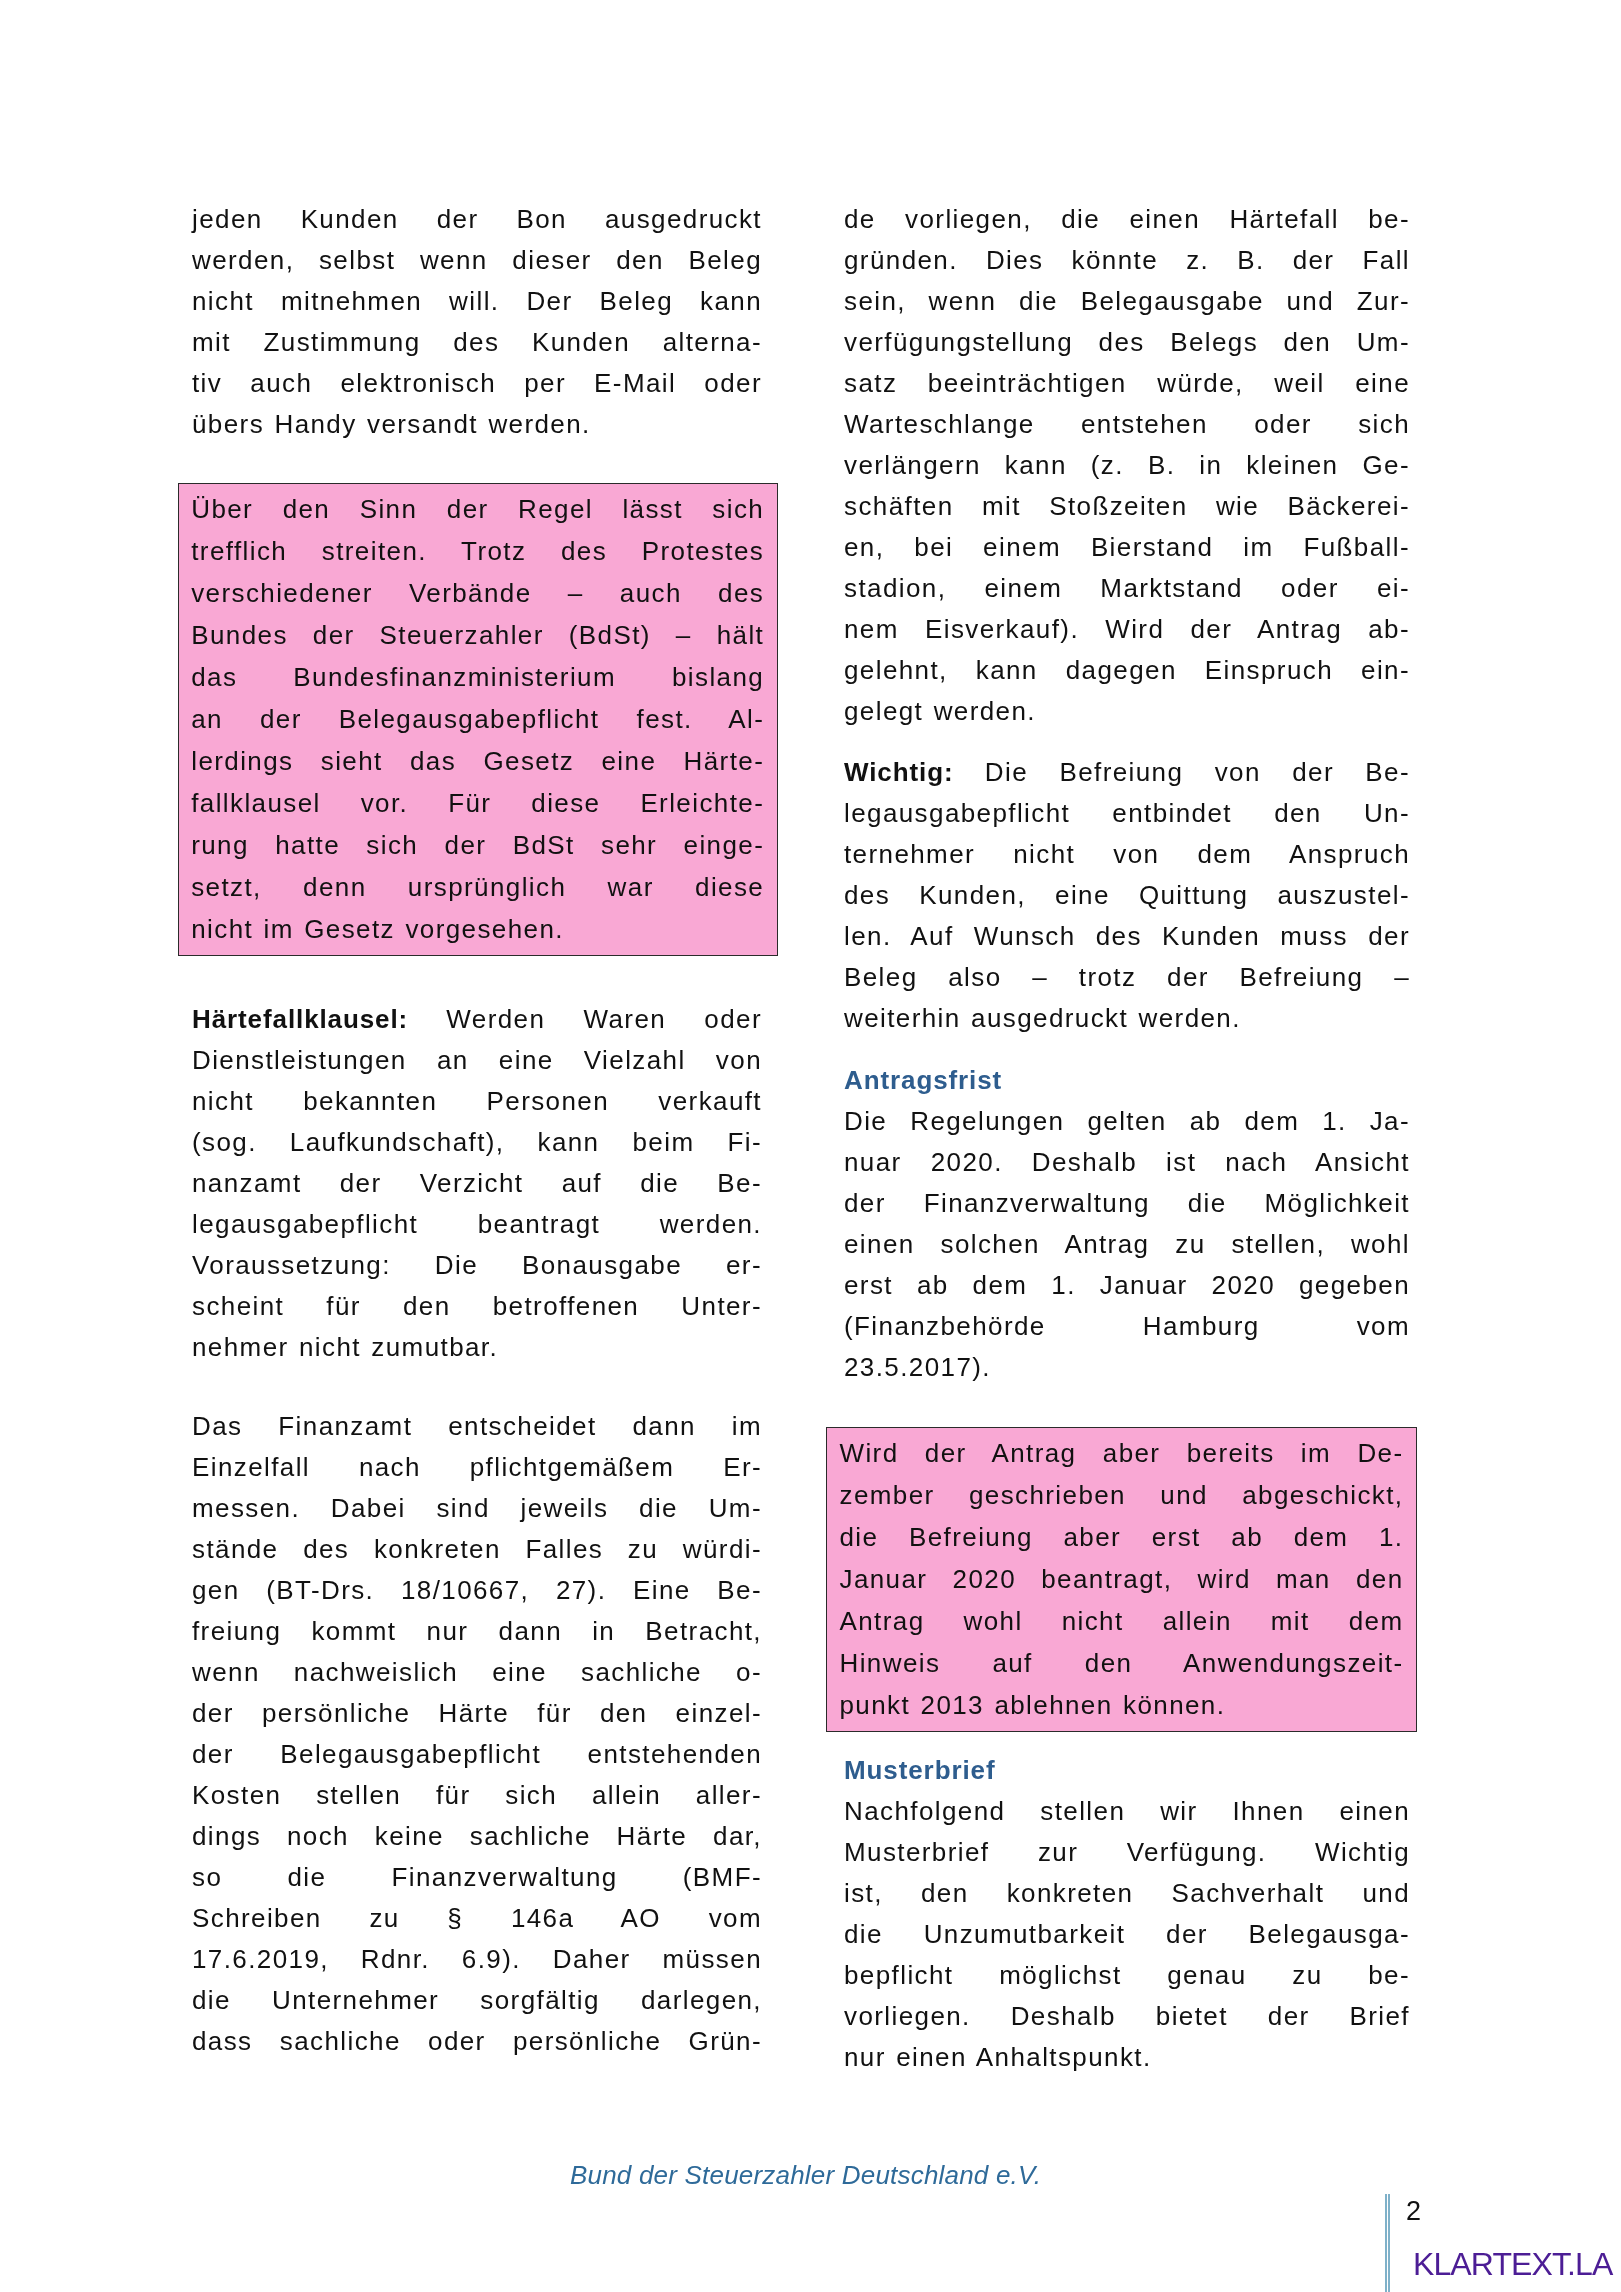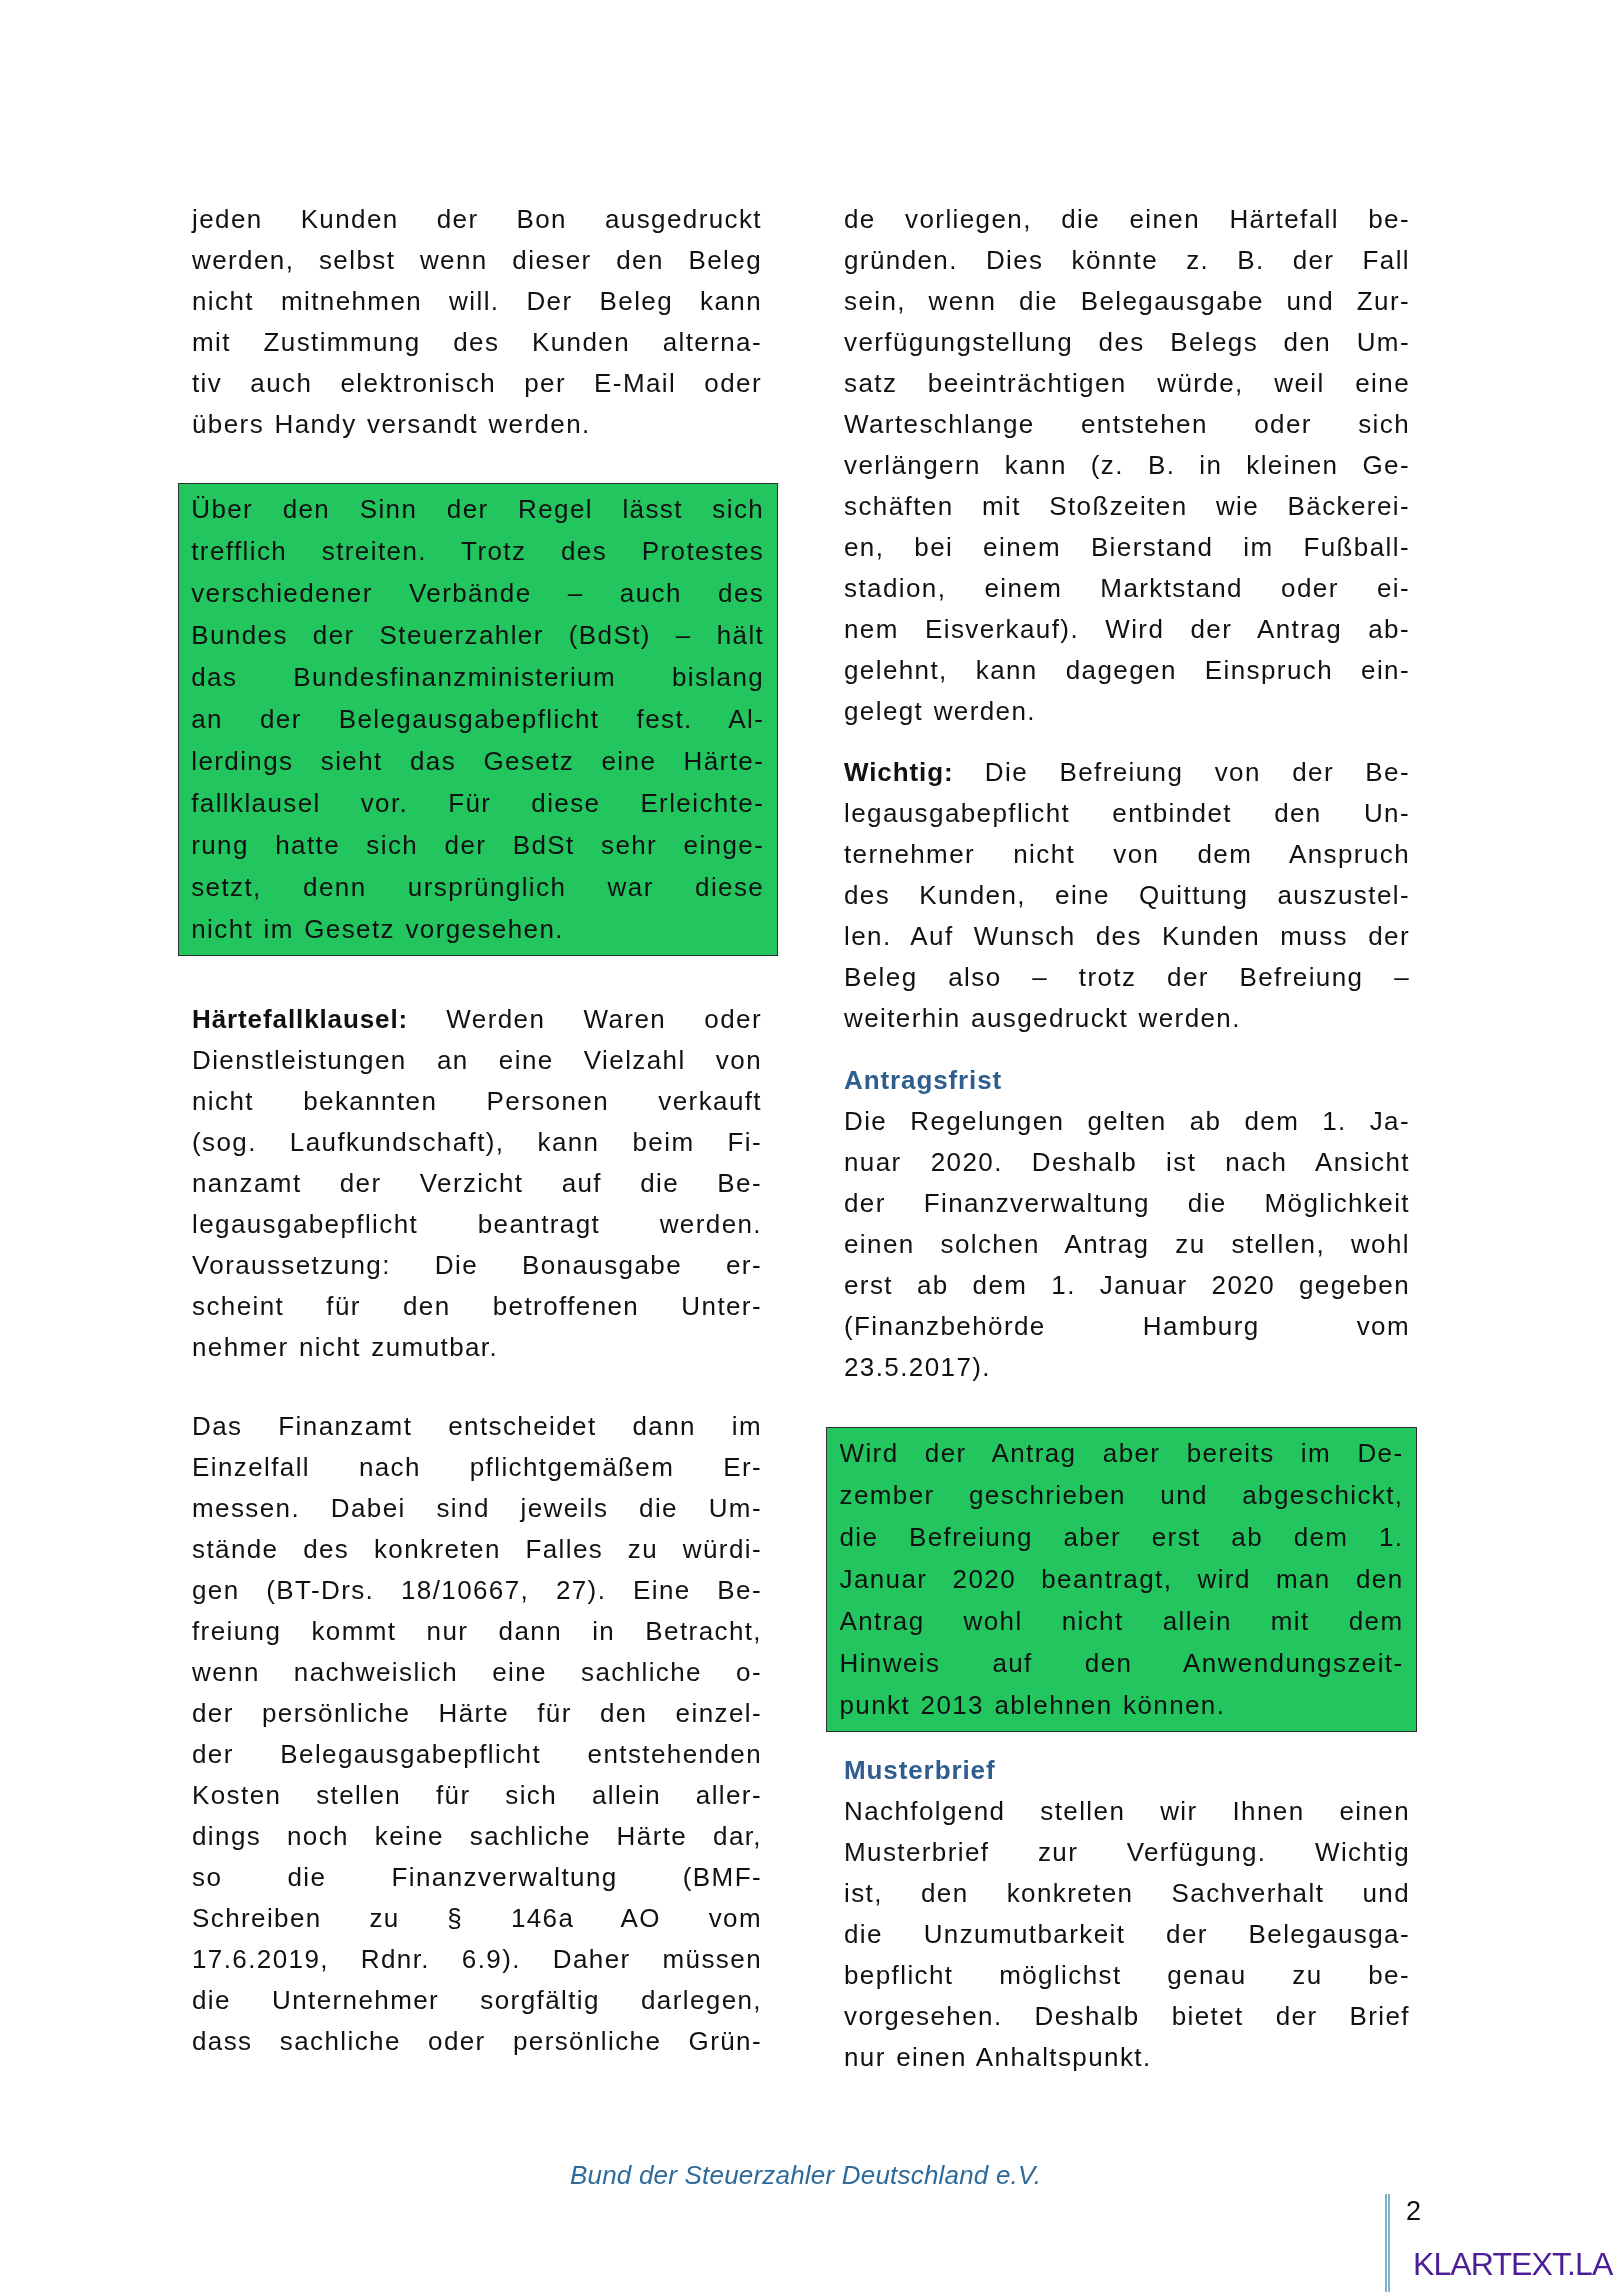--- a/index.html
+++ b/index.html
@@ -7,21 +7,21 @@
          font-family: "Liberation Sans", "DejaVu Sans", sans-serif; color: #111; }
   .col { position: absolute; top: 199px; }
   .col-left { left: 192px; width: 570px; }
   .col-right { left: 844px; width: 566px; }
   .line { display: block; height: 41px; line-height: 41px; font-size: 26px;
           letter-spacing: 1.4px; word-spacing: 1.8px; text-align: justify;
           text-align-last: justify; white-space: nowrap; overflow: visible; }
   .line.last { text-align-last: left; }
   .para { margin: 0; }
   .gap { height: 38px; }
-  .box { background: #22c55e; border: 1.8px solid #2b2b2b; padding: 3.6px 12.5px 5.4px 12.5px; }
+  .box { background: #f9a8d4; border: 1.8px solid #2b2b2b; padding: 3.6px 12.5px 5.4px 12.5px; }
   .box .line { height: 42px; line-height: 42px; }
   .box-left { margin-left: -14.3px; width: 573px; }
   .box-right { margin-left: -18px; width: 564px; }
   .heading { font-size: 26px; font-weight: bold; color: #2e5d8e; height: 41px;
              line-height: 41px; letter-spacing: 0.9px; margin-top: 23px; }
   b.lead { font-weight: bold; letter-spacing: 0.9px; }
   .footer-org { position: absolute; left: 570px; top: 2160px; font-size: 26px;
                 font-style: italic; color: #2e6a99; letter-spacing: 0.2px; }
   .page-bar { position: absolute; left: 1385px; top: 2194px; width: 4.5px; height: 99px;
               background: linear-gradient(to right, #7fb1c9 0 1.8px, #ffffff 1.8px 2.7px, #7fb1c9 2.7px 4.5px); }
@@ -138,21 +138,21 @@
       <span class="line">Hinweis auf den Anwendungszeit-</span>
       <span class="line last">punkt 2013 ablehnen können.</span>
     </div>
   <div class="heading" style="margin-top:18px">Musterbrief</div>
   <div class="para">
       <span class="line">Nachfolgend stellen wir Ihnen einen</span>
       <span class="line">Musterbrief zur Verfügung. Wichtig</span>
       <span class="line">ist, den konkreten Sachverhalt und</span>
       <span class="line">die Unzumutbarkeit der Belegausga-</span>
       <span class="line">bepflicht möglichst genau zu be-</span>
-      <span class="line">vorgesehen. Deshalb bietet der Brief</span>
+      <span class="line">vorliegen. Deshalb bietet der Brief</span>
       <span class="line last">nur einen Anhaltspunkt.</span>
     </div>
 </div>
 
 <div class="footer-org">Bund der Steuerzahler Deutschland e.V.</div>
 <div class="page-bar"></div>
 <div class="page-num">2</div>
 <div class="watermark">KLARTEXT.LA</div>
 
 

